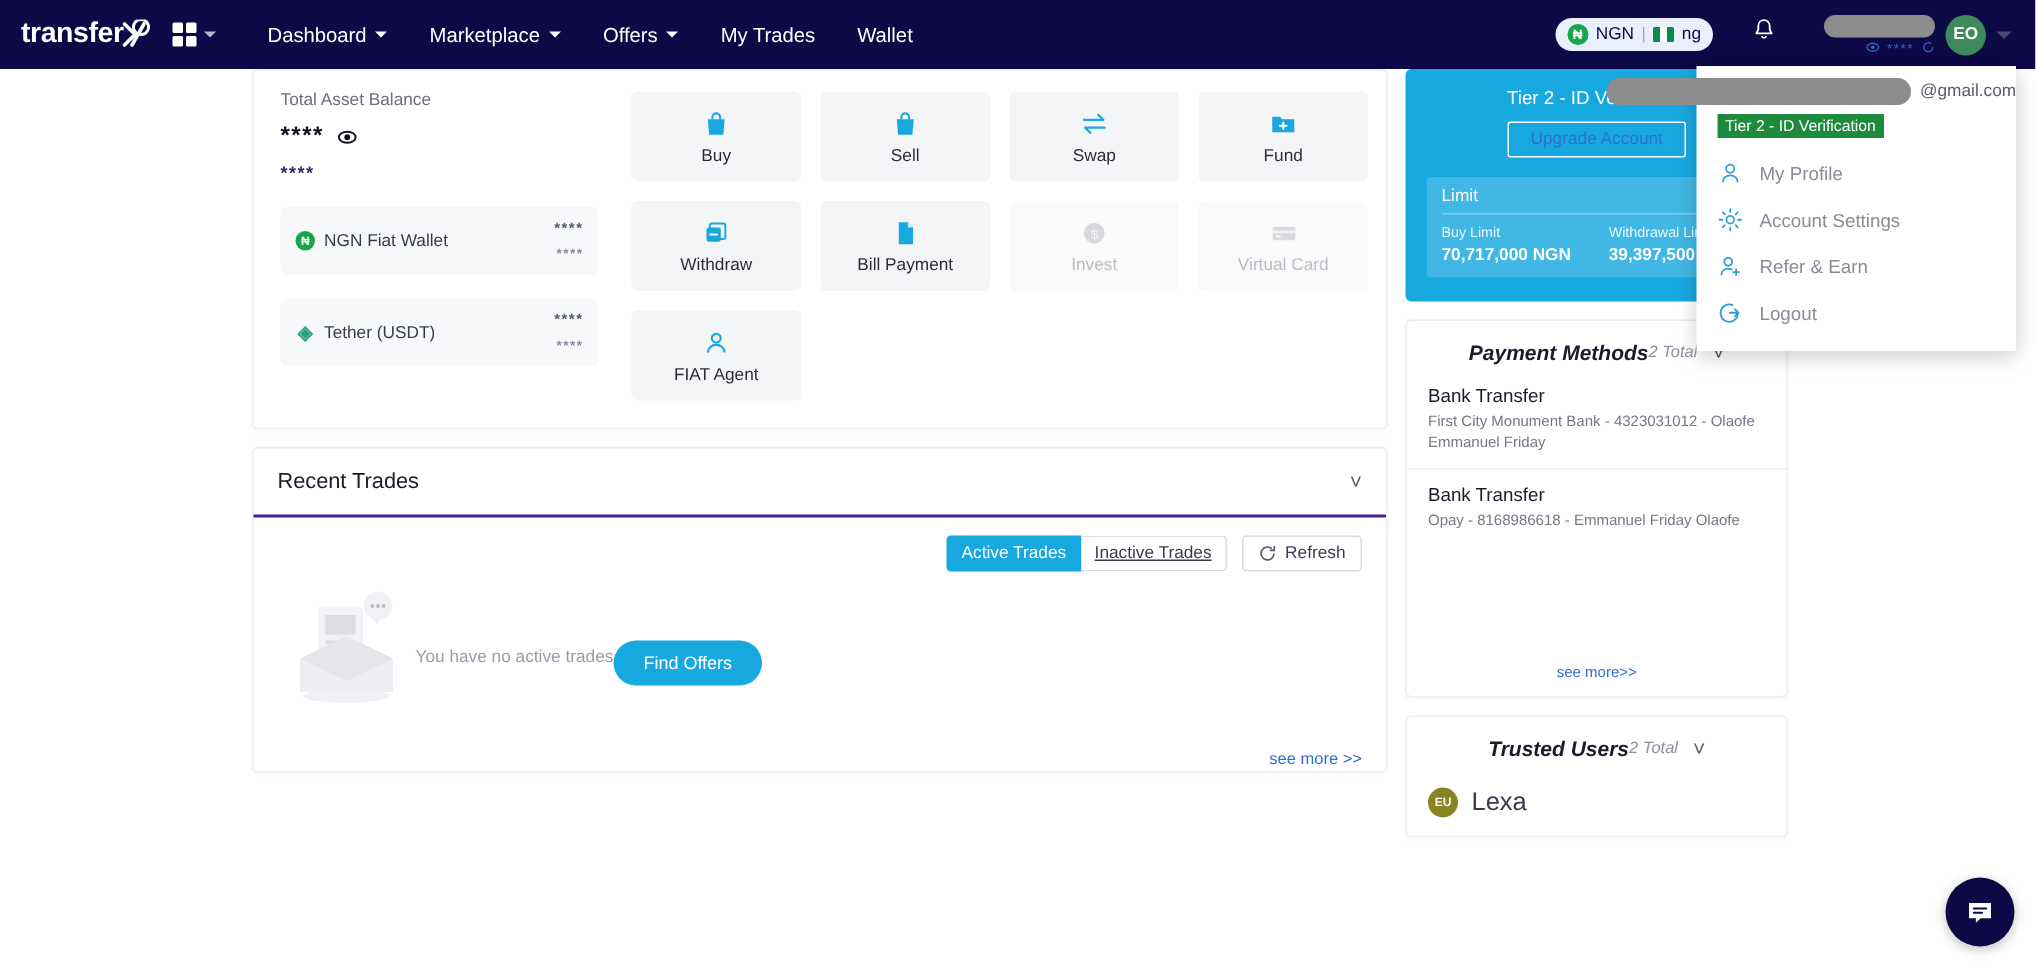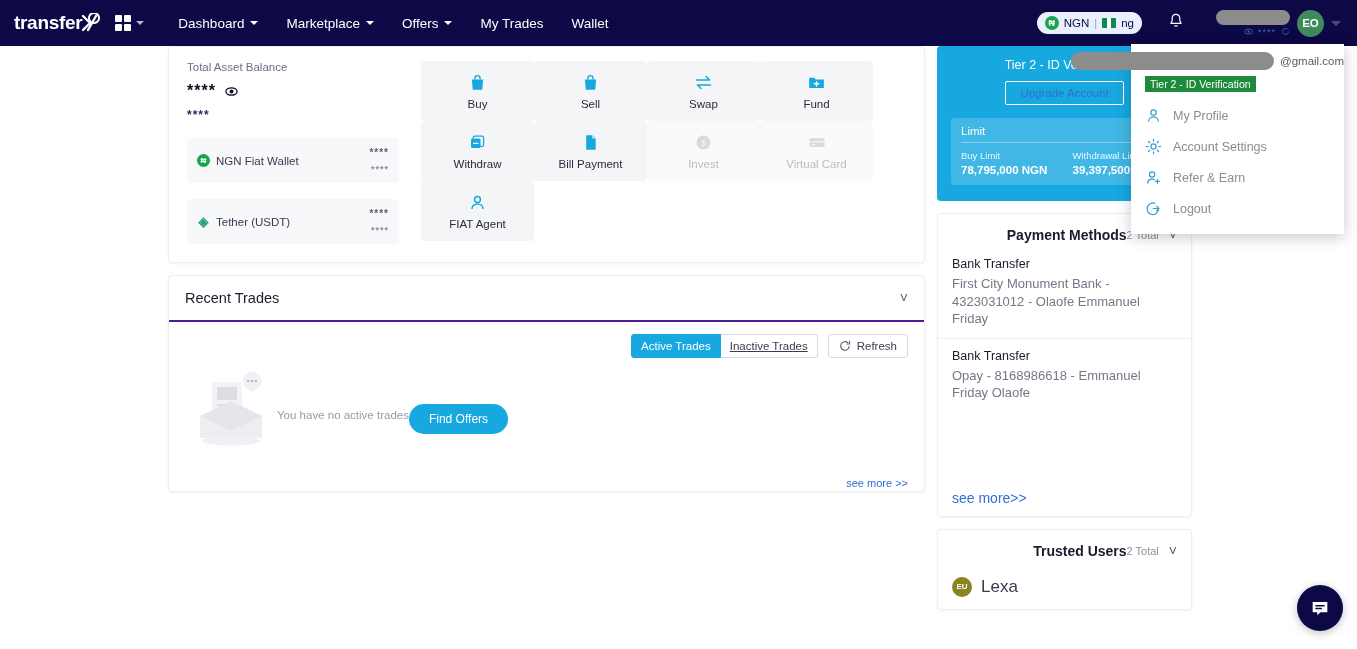--- a/index.html
+++ b/index.html
@@ -251,21 +251,21 @@
   .coin.usdt { background: transparent; color:#26a17b; font-size: 13px; }
   .wallet-vals { display:flex; flex-direction: column; align-items: flex-end; gap: 6px; }
   .wallet-vals span { font-size: 10px; color: #5a5a70; letter-spacing: 1px; font-weight: 700; }
   .wallet-vals span.small { font-size: 9px; color:#8a8a9c; }
 
   .actions-grid {
     margin-left: 22px;
     display: grid;
     grid-template-columns: repeat(4, 113px);
     grid-auto-rows: 60px;
-    gap: 0;
+    gap: 13px;
     align-content: start;
   }
   .action-tile {
     background: #f4f5f7;
     border-radius: 4px;
     display: flex; flex-direction: column;
     align-items: center; justify-content: center;
     gap: 6px;
     cursor: pointer;
   }
@@ -367,33 +367,34 @@
     border-bottom: 1px solid rgba(255,255,255,0.35);
     margin-bottom: 7px;
   }
   .limit-cols { display: flex; gap: 16px; }
   .limit-col { flex: 1; }
   .limit-label { font-size: 9.5px; color: #eaf8ff; margin-bottom: 3px; }
   .limit-val { font-size: 11.5px; font-weight: 700; color: #ffffff; }
 
   
   .rc-head {
-    display: flex; align-items: center; justify-content: flex-end;
+    display: flex; align-items: center; justify-content: center;
     padding: 13px 14px 10px 14px;
+    font-style: italic;
   }
   .rc-title { font-size: 14px; color: #1b1b2b; font-weight: 600; }
   .rc-right { display: flex; align-items: center; gap: 10px; }
   .rc-total { font-size: 11px; color: #8f8f9e; }
   .pm-item { padding: 4px 14px 10px 14px; }
   .pm-item + .pm-item { border-top: 1px solid #edeef2; padding-top: 10px; }
   .pm-type { font-size: 12.5px; color: #1b1b2b; margin-bottom: 4px; }
-  .pm-detail { font-size: 13px; color: #777788; line-height: 1.35; }
+  .pm-detail { font-size: 10px; color: #777788; line-height: 1.35; }
   .pm-footer {
-    text-align: left;
-    font-size: 14px;
+    text-align: center;
+    font-size: 10px;
     color: #2f6fd0;
     padding: 0 14px 10px 14px;
     cursor: pointer;
   }
   .pm-spacer { height: 78px; }
   .tu-item { display: flex; align-items: center; gap: 9px; padding: 8px 14px 12px 14px; }
   .tu-avatar {
     width: 20px; height: 20px; border-radius: 50%;
     background: #8a8321; color: #fff;
     font-size: 8px; font-weight: 600;
@@ -715,21 +716,21 @@
     <div class="col-right">
 
       <div class="tier-card">
         <div class="tier-title">Tier 2 - ID Verification</div>
         <button class="upgrade-btn">Upgrade Account</button>
         <div class="limit-box">
           <div class="limit-heading">Limit</div>
           <div class="limit-cols">
             <div class="limit-col">
               <div class="limit-label">Buy Limit</div>
-              <div class="limit-val">78,795,000 NGN</div>
+              <div class="limit-val">70,717,000 NGN</div>
             </div>
             <div class="limit-col">
               <div class="limit-label">Withdrawal Limit</div>
               <div class="limit-val">39,397,500 NGN</div>
             </div>
           </div>
         </div>
       </div>
 
       <div class="spacer-12"></div>

